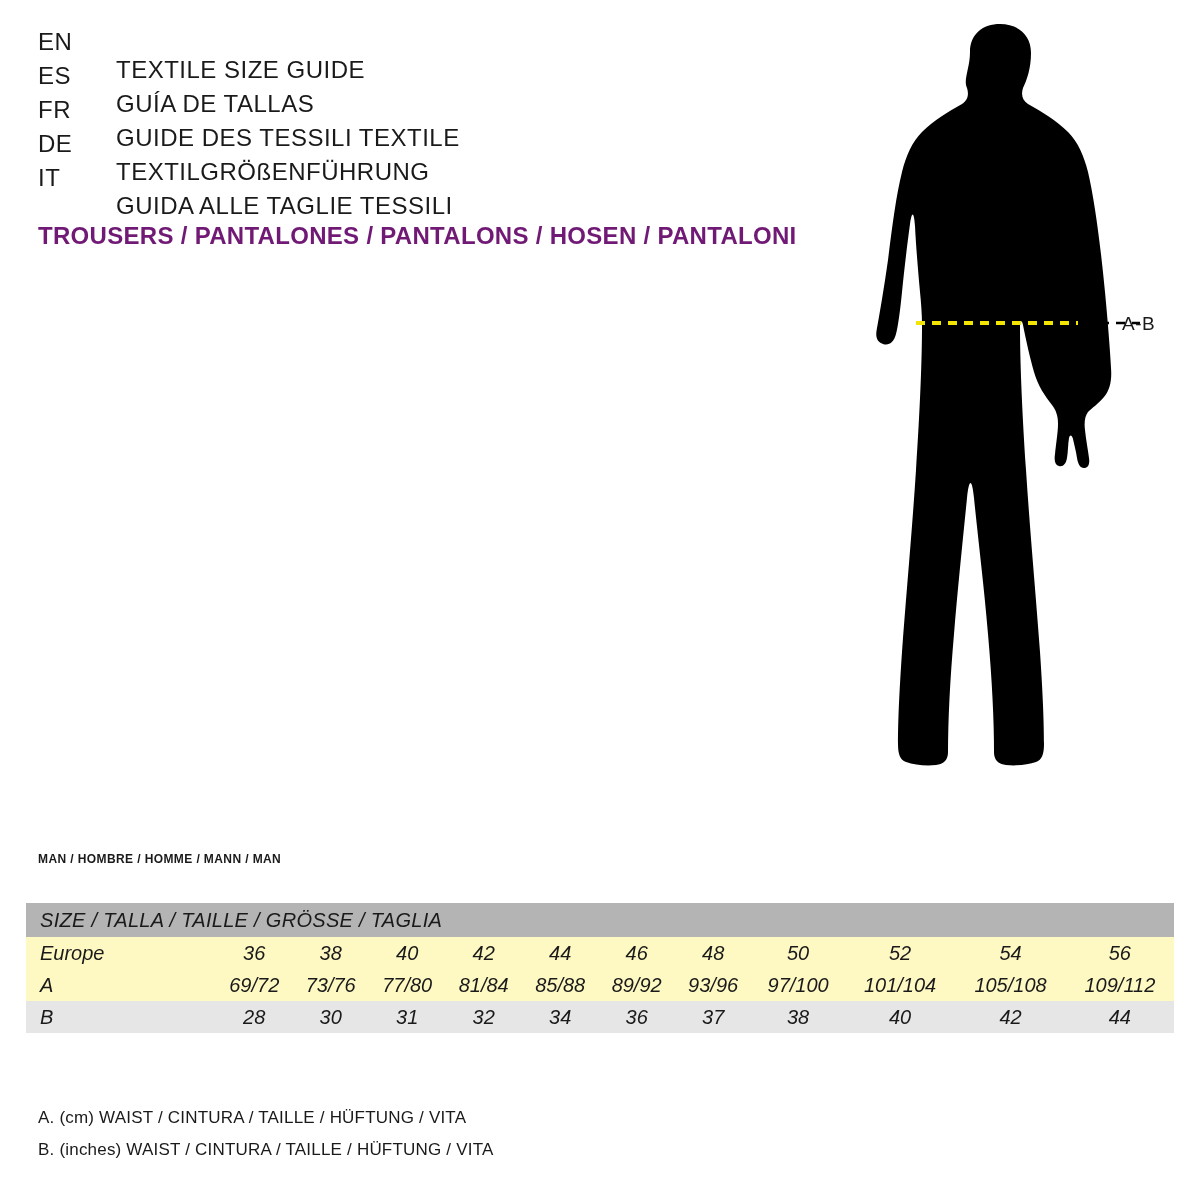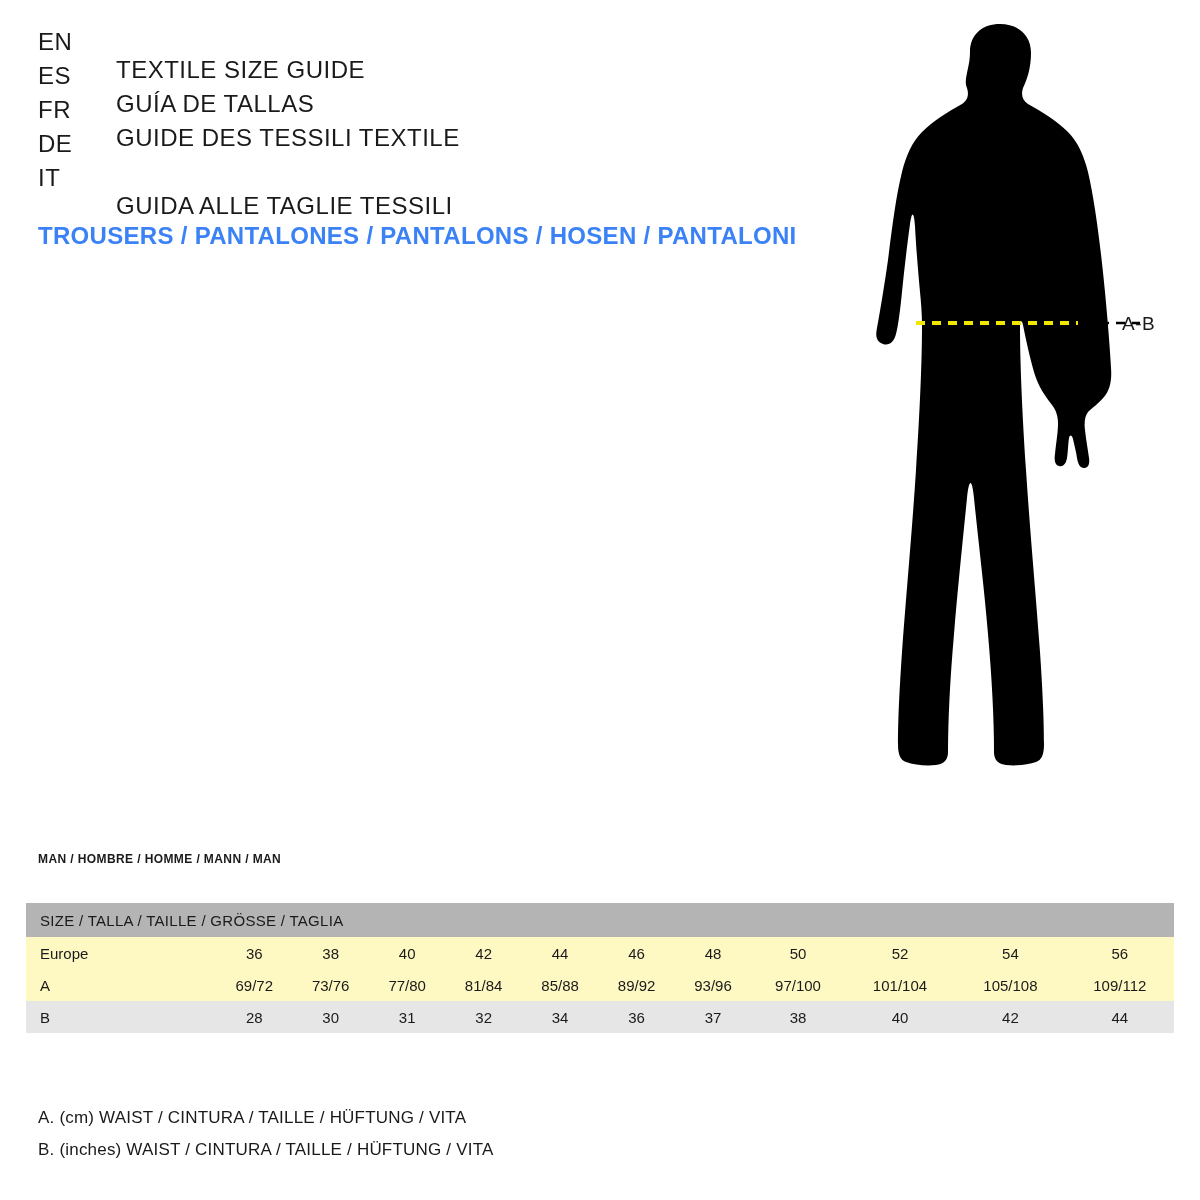--- a/index.html
+++ b/index.html
@@ -42,21 +42,21 @@
     margin-top: 28px;
   }
 
   #garment-line {
     position: absolute;
     left: 38px;
     top: 222px;
     font-size: 24px;
     font-weight: bold;
     letter-spacing: 0.3px;
-    color: #3b82f6;
+    color: #701a75;
     white-space: nowrap;
   }
 
   
   #figure-wrap {
     position: absolute;
     left: 820px;
     top: 20px;
     width: 380px;
     height: 780px;
@@ -82,21 +82,22 @@
     letter-spacing: 0.4px;
     color: #1a1a1a;
   }
 
   #size-table {
     position: absolute;
     left: 26px;
     top: 903px;
     width: 1148px;
     border-collapse: collapse;
-    font-size: 15px;
+    font-size: 20px;
+    font-style: italic;
   }
   #size-table td {
     height: 32px;
     padding: 0;
     color: #1a1a1a;
     text-align: center;
     vertical-align: middle;
   }
   #size-table td.rowlabel {
     text-align: left;
@@ -137,20 +138,21 @@
   <div class="lang-row">
     <span class="lang-code">ES</span>
     <span class="lang-text">GUÍA DE TALLAS</span>
   </div>
   <div class="lang-row">
     <span class="lang-code">FR</span>
     <span class="lang-text">GUIDE DES TESSILI TEXTILE</span>
   </div>
   <div class="lang-row">
     <span class="lang-code">DE</span>
+    <span class="lang-text">TEXTILGRÖßENFÜHRUNG</span>
   </div>
   <div class="lang-row">
     <span class="lang-code">IT</span>
     <span class="lang-text">GUIDA ALLE TAGLIE TESSILI</span>
   </div>
 </div>
 
 <div id="garment-line">TROUSERS / PANTALONES / PANTALONS / HOSEN / PANTALONI</div>
 
 <div id="figure-wrap">

